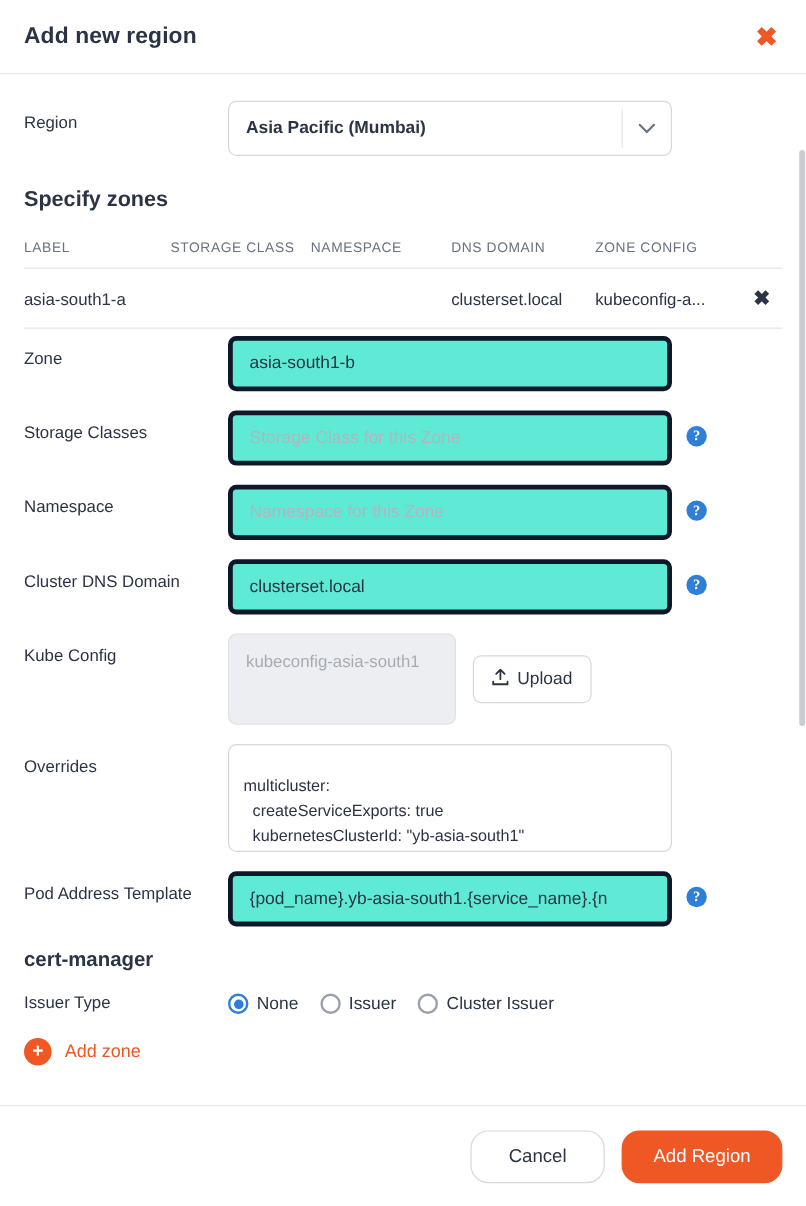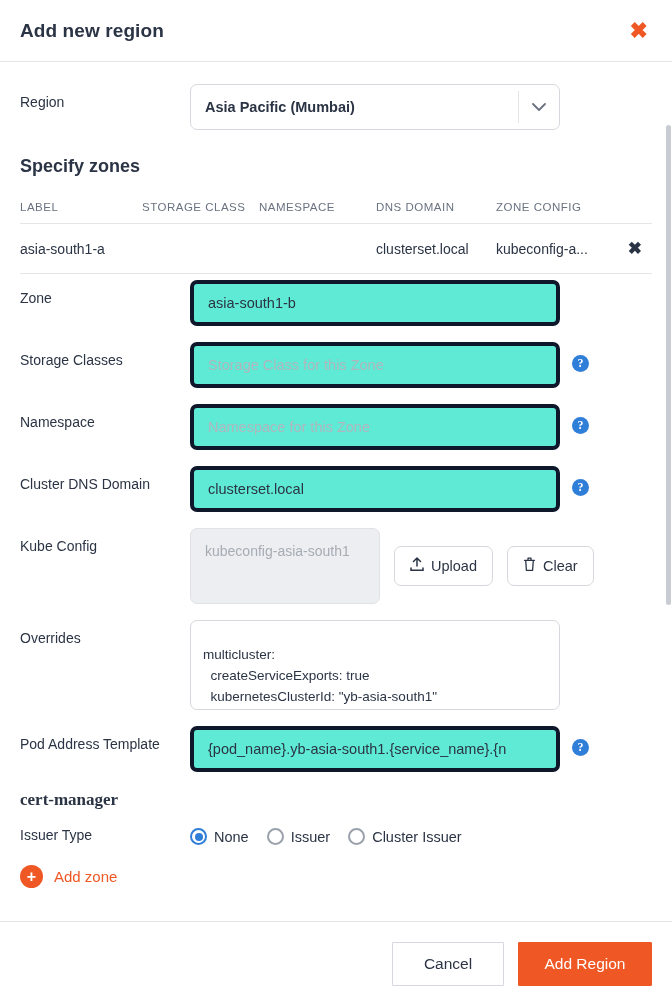--- a/index.html
+++ b/index.html
@@ -200,21 +200,20 @@
     white-space: pre;
     overflow: hidden;
     outline: none;
     background: #fff;
   }
   
   .cert-title {
     font-size: 17px;
     font-weight: bold;
     margin: 18px 0 12px 0;
-    font-family: Liberation Serif, serif;
   }
   .radio-group {
     display: flex;
     align-items: flex-start;
     gap: 10px;
     padding-top: 6px;
   }
   .radio-opt {
     display: flex;
     align-items: center;
@@ -264,21 +263,21 @@
     border-top: 1px solid #e5e5e9;
     display: flex;
     align-items: center;
     justify-content: flex-end;
     gap: 14px;
     padding: 0 20px;
     background: #fff;
   }
   .btn {
     height: 44px;
-    border-radius: 1px;
+    border-radius: 15px;
     font-size: 15.5px;
     padding: 0 24px;
     cursor: pointer;
     display: flex; align-items: center; justify-content: center;
     font-family: "Liberation Sans", sans-serif;
   }
   .btn-cancel {
     border: 1px solid #d5d8dd;
     background: #fff;
     color: #2b3445;
@@ -383,28 +382,20 @@
       <div class="field-wrap">
         <div class="kube-box">kubeconfig-asia-south1</div>
         <div class="kc-btn">
           <span>
             <svg width="14" height="15" viewBox="0 0 14 15">
               <path d="M7 1v8M3.5 4.5L7 1l3.5 3.5" stroke="#2b3445" stroke-width="1.5" fill="none" stroke-linecap="round" stroke-linejoin="round"></path>
               <path d="M1 11v2.2h12V11" stroke="#2b3445" stroke-width="1.5" fill="none" stroke-linecap="round"></path>
             </svg>
           </span>
           <span>Upload</span>
-        </div>
-        <div class="kc-btn">
-          <span>
-            <svg width="13" height="15" viewBox="0 0 13 15">
-              <path d="M1.5 3.3h10M5 1.2h3v2.1H5zM2.7 3.3l.7 10h6.2l.7-10" stroke="#2b3445" stroke-width="1.3" fill="none" stroke-linejoin="round" stroke-linecap="round"></path>
-            </svg>
-          </span>
-          <span>Clear</span>
         </div>
       </div>
     </div>
 
     <div class="row">
       <div class="row-label">Overrides</div>
       <div class="field-wrap">
         <textarea class="textarea" style="">multicluster:
   createServiceExports: true
   kubernetesClusterId: "yb-asia-south1"

